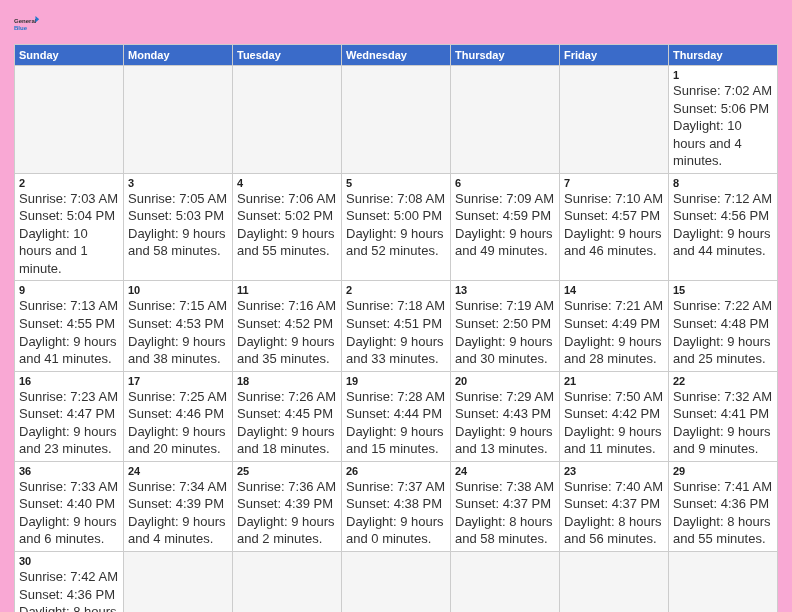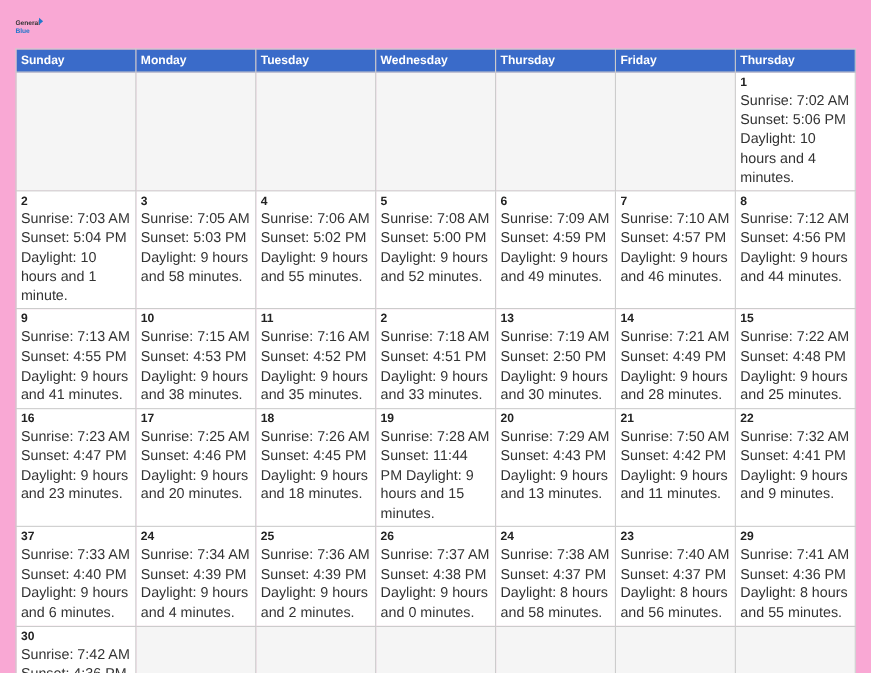--- a/index.html
+++ b/index.html
@@ -256,21 +256,21 @@
           <td>
             <span class="day-number">18</span>
             <div class="day-info">Sunrise: 7:26 AM
 Sunset: 4:45 PM
 Daylight: 9 hours
 and 18 minutes.</div>
           </td>
           <td>
             <span class="day-number">19</span>
             <div class="day-info">Sunrise: 7:28 AM
-Sunset: 11:44 PM
+Sunset: 4:44 PM
 Daylight: 9 hours
 and 15 minutes.</div>
           </td>
           <td>
             <span class="day-number">20</span>
             <div class="day-info">Sunrise: 7:29 AM
 Sunset: 4:43 PM
 Daylight: 9 hours
 and 13 minutes.</div>
           </td>
@@ -284,21 +284,21 @@
           <td>
             <span class="day-number">22</span>
             <div class="day-info">Sunrise: 7:32 AM
 Sunset: 4:41 PM
 Daylight: 9 hours
 and 9 minutes.</div>
           </td>
         </tr>
         <tr>
           <td>
-            <span class="day-number">37</span>
+            <span class="day-number">36</span>
             <div class="day-info">Sunrise: 7:33 AM
 Sunset: 4:40 PM
 Daylight: 9 hours
 and 6 minutes.</div>
           </td>
           <td>
             <span class="day-number">24</span>
             <div class="day-info">Sunrise: 7:34 AM
 Sunset: 4:39 PM
 Daylight: 9 hours

